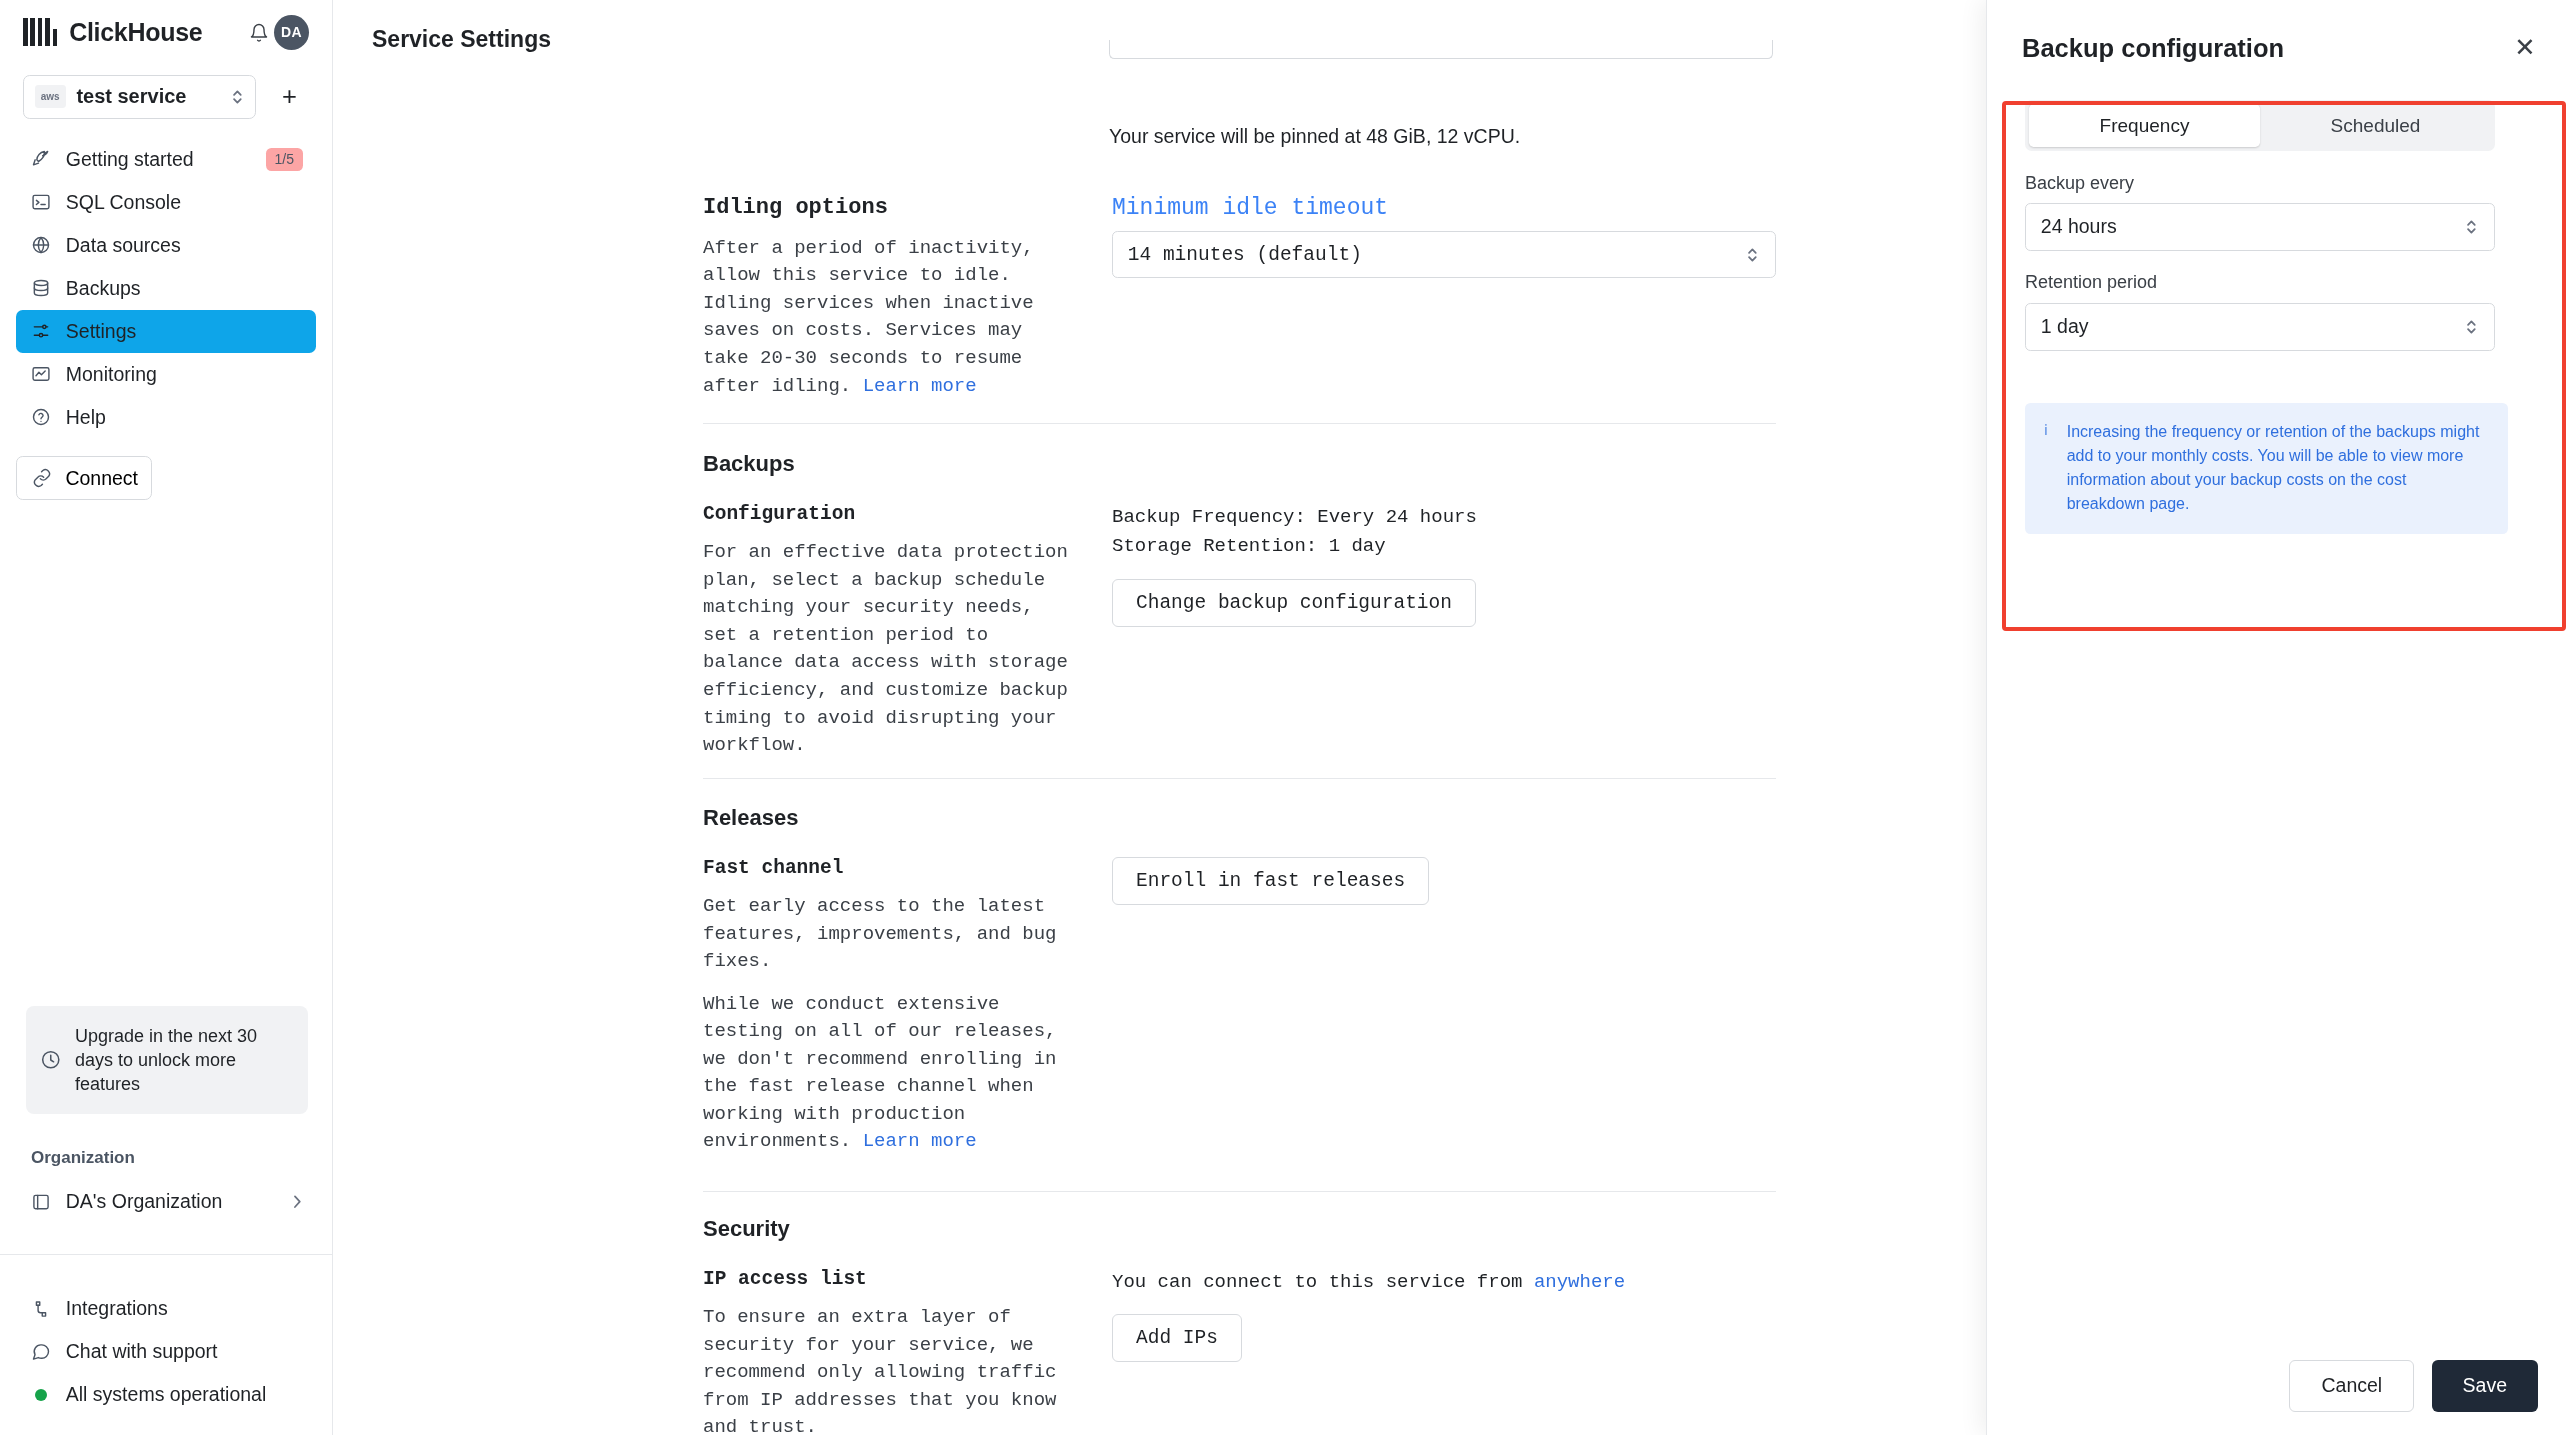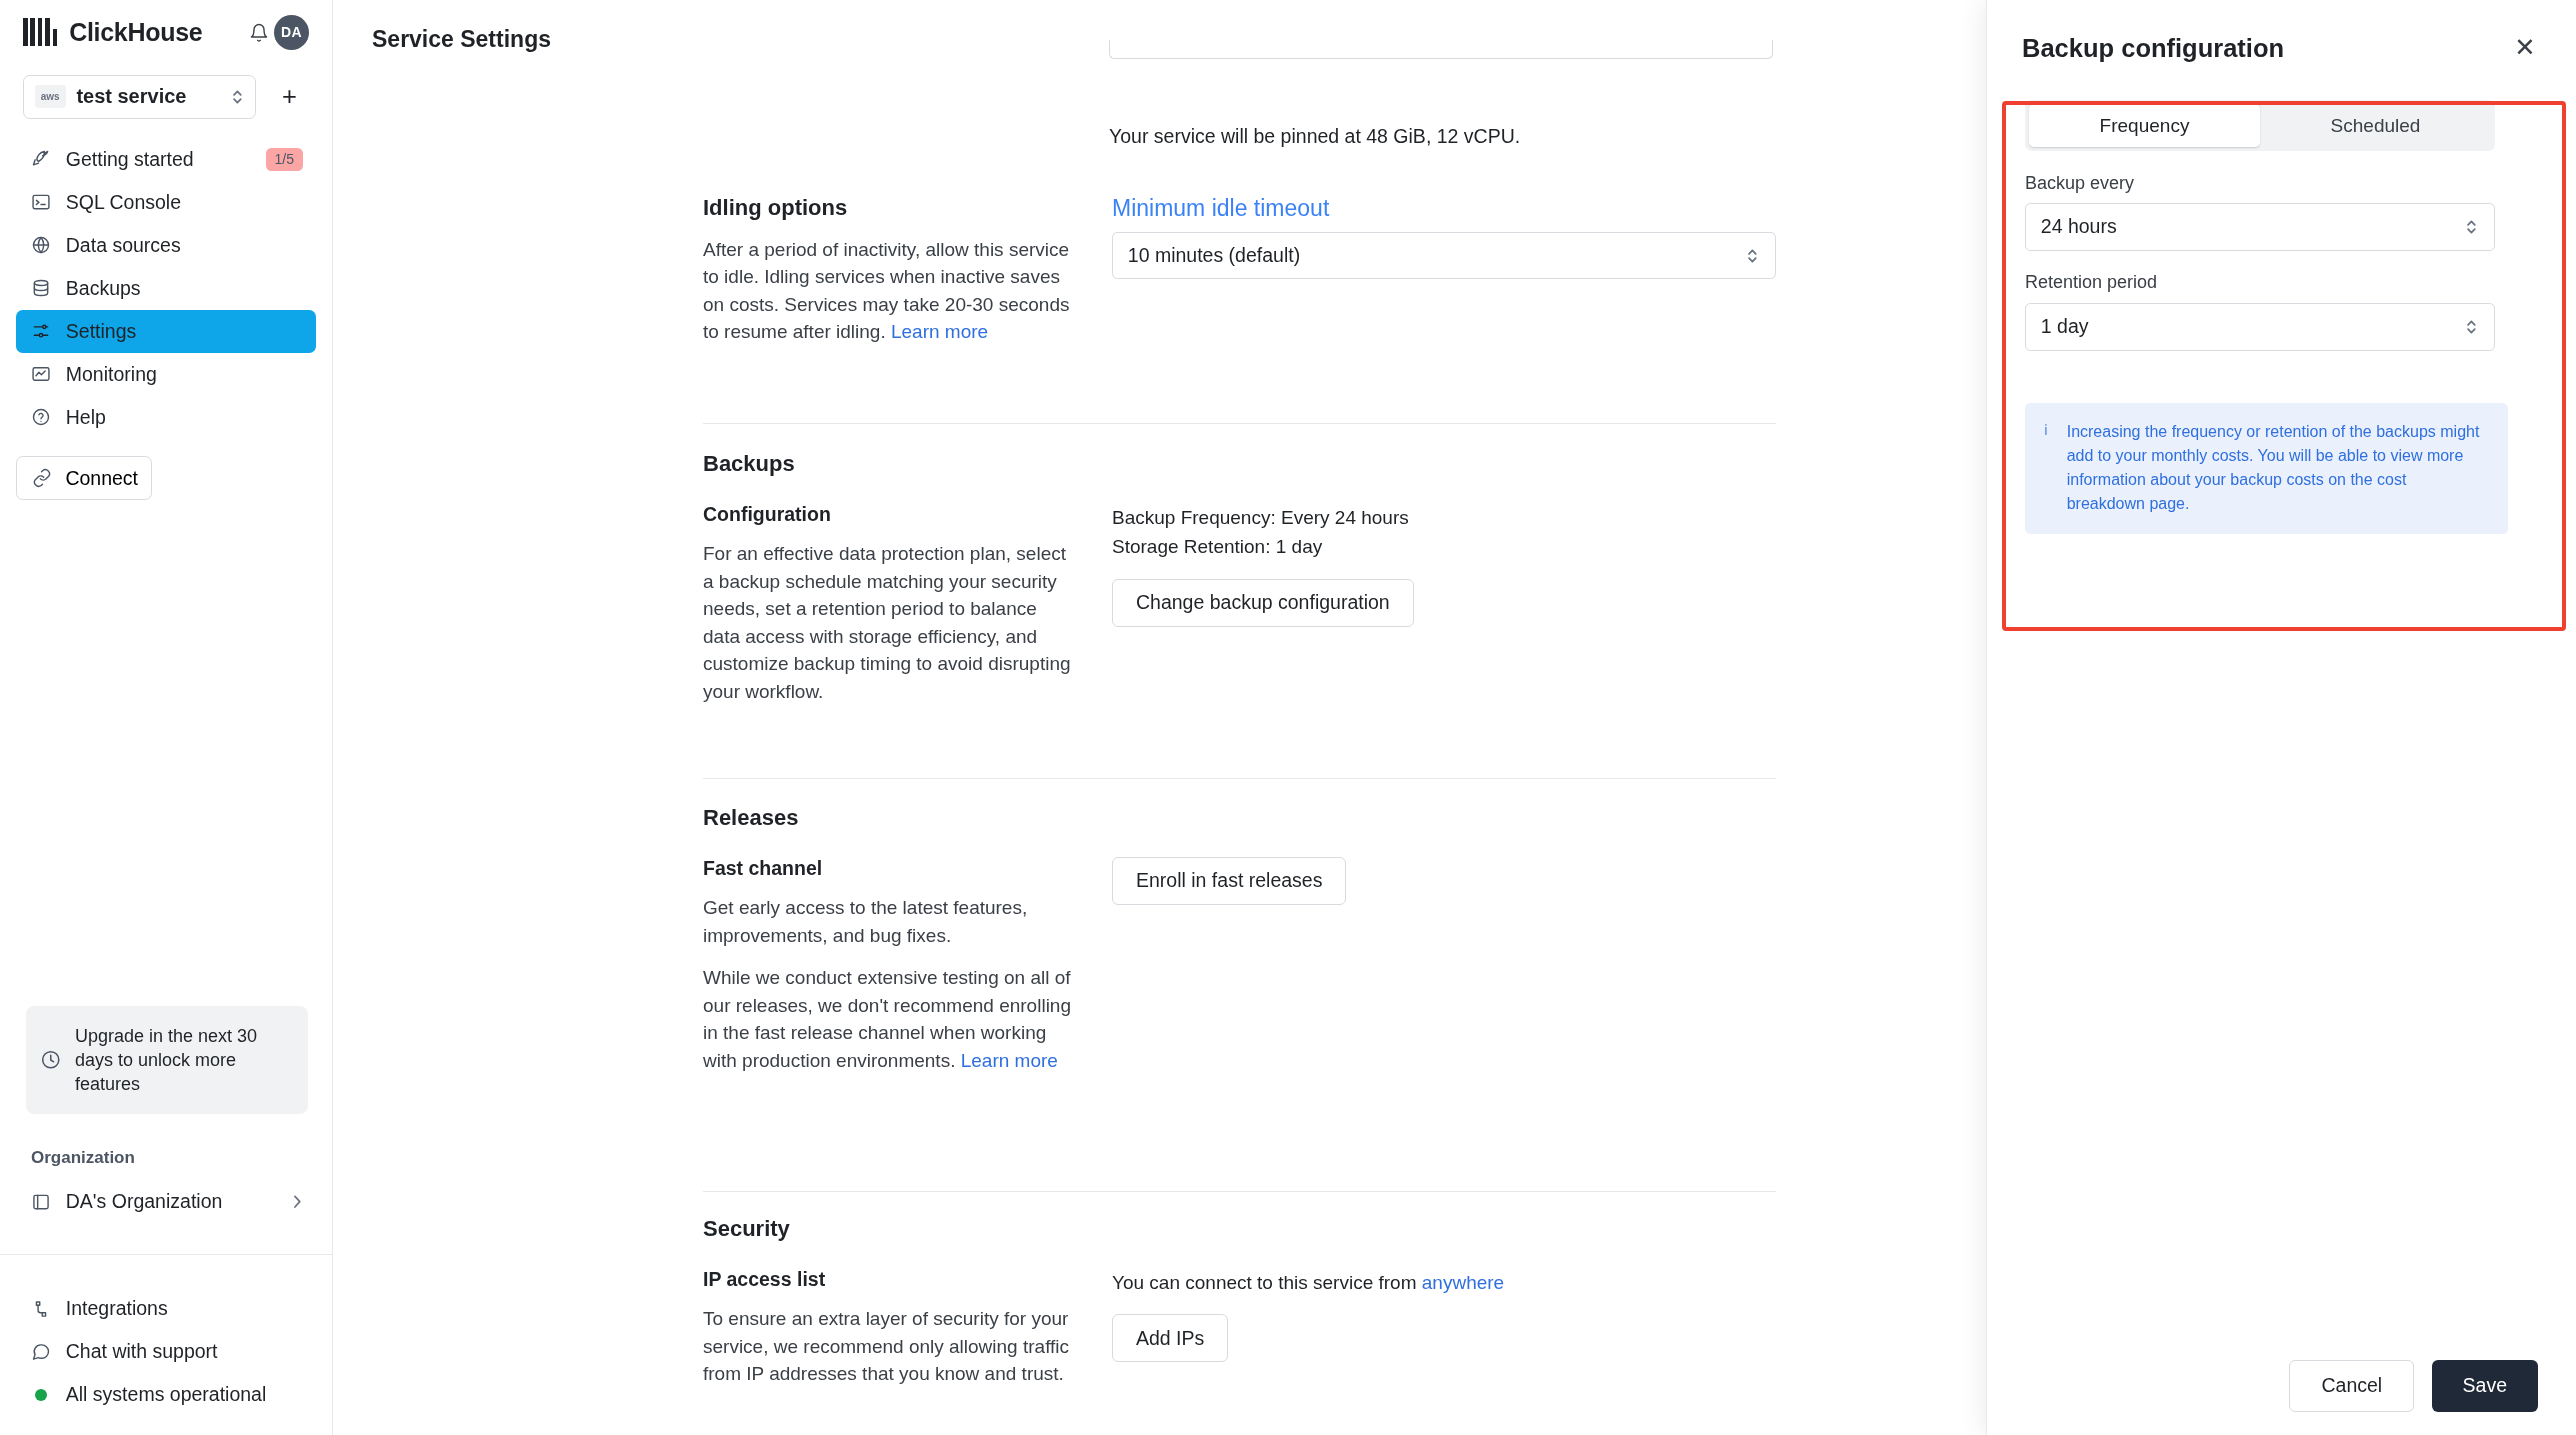--- a/index.html
+++ b/index.html
@@ -136,21 +136,21 @@
     flex: 1 1 auto;
     position: relative;
     height: 1436px;
     overflow: hidden;
     background: #fff;
   }
   .main-title {
     font-size: 23px; font-weight: 700;
     padding: 25.5px 0 0 39px;
   }
-  .row { display: flex; }
+  .row { display: flex; font-family: Liberation Mono, monospace; }
   .col-left { width: 409px; flex: 0 0 409px; padding-right: 40px; }
   .col-right { flex: 1 1 auto; }
 
   .clipped-field {
     width: 664px; height: 19px;
     border: 1.3px solid #d7dade; border-top: none;
     border-radius: 0 0 5.4px 5.4px;
     margin-left: 776px;
     position: absolute; top: 0; left: 0;
   }
@@ -452,21 +452,21 @@
         <div class="col-left">
           <div class="section-h2">Idling options</div>
           <div class="body-text">
             <span>After a period of inactivity, allow this service to idle. Idling services when inactive saves on costs. Services may take 20-30 seconds to resume after idling.</span>
             <a class="link">Learn more</a>
           </div>
         </div>
         <div class="col-right">
           <div class="field-label">Minimum idle timeout</div>
           <div class="select-box">
-            <span>10 minutes (default)</span>
+            <span>14 minutes (default)</span>
             <span class="chev-updown">
               <svg class="icon-svg" width="14.8" height="20" viewBox="0 0 12 18" fill="none" stroke="#6b7280" stroke-width="1.6" stroke-linecap="round" stroke-linejoin="round">
                   <path d="M3 7l3-3 3 3"></path>
                   <path d="M3 11l3 3 3-3"></path>
                 </svg>
             </span>
           </div>
         </div>
       </div>
     </div>

